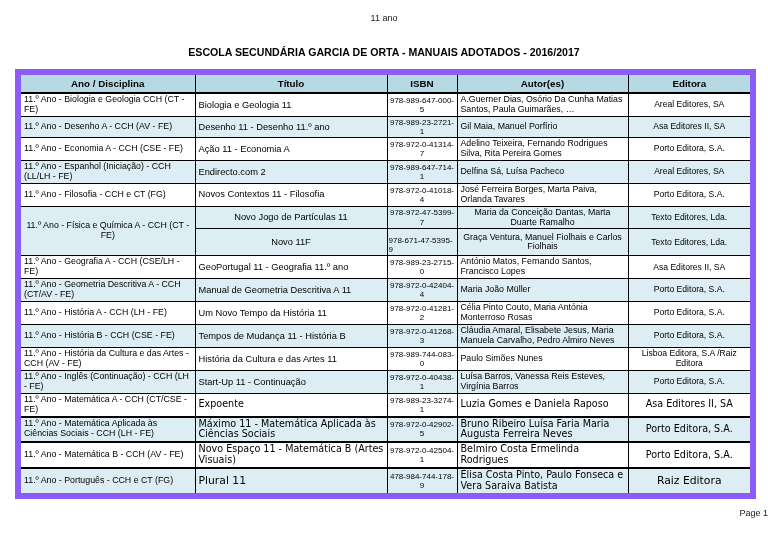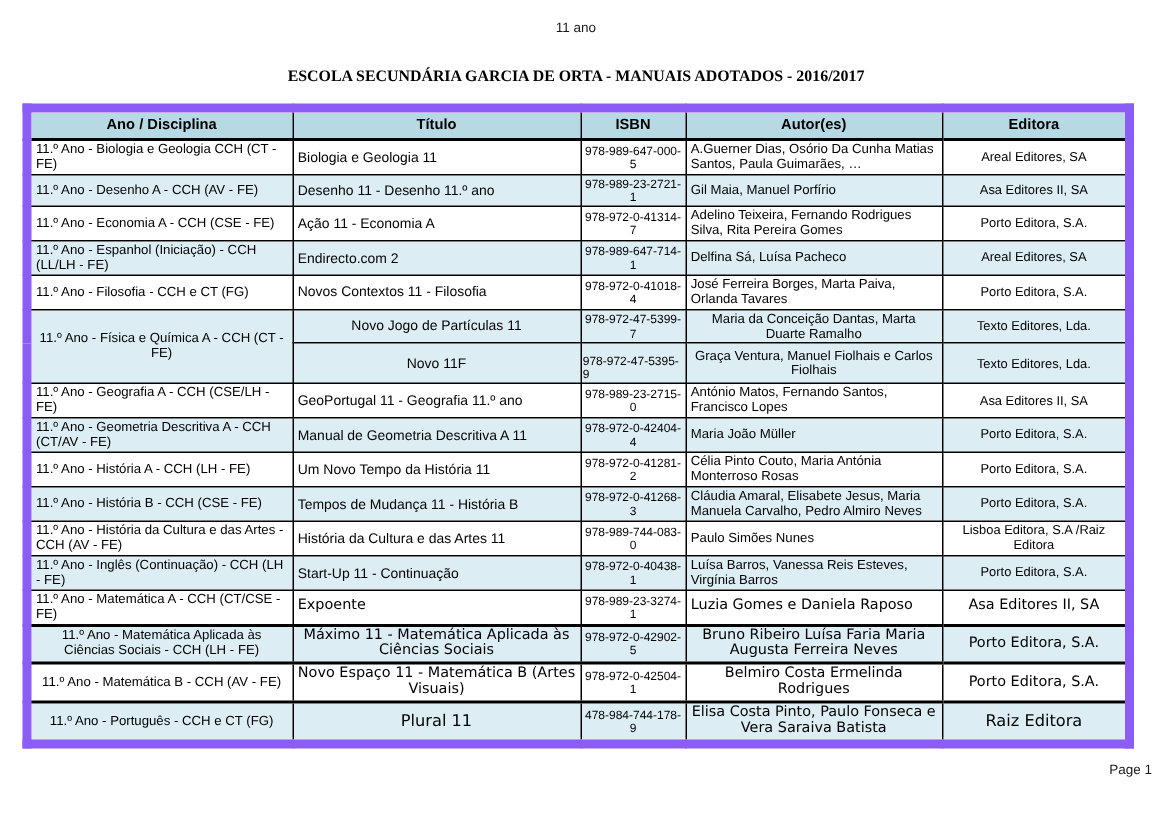--- a/index.html
+++ b/index.html
@@ -1,21 +1,21 @@
 <!DOCTYPE html>
 <html style="--header-bg: #b7d9e4; --band-bg: #ddedf4;"><head>
 <meta charset="utf-8">
 <style>
   html,body{margin:0;padding:0;}
   body{
     width:768px;height:543px;background:#ffffff;color:#000;
     font-family:"Liberation Sans",sans-serif;position:relative;overflow:hidden;
   }
   .top-label{position:absolute;top:13px;left:0;width:100%;text-align:center;font-size:9px;color:#1a1a1a;}
-  .doc-title{position:absolute;top:46px;left:0;width:100%;text-align:center;font-weight:bold;font-size:10.6px;font-family:Liberation Serif, serif;}
+  .doc-title{position:absolute;top:46px;left:0;width:100%;text-align:center;font-weight:bold;font-size:10.6px;}
   .footer{position:absolute;top:508px;left:0;width:100%;text-align:right;font-size:9px;color:#1a1a1a;}
 
   table.manuals{
     position:absolute;top:69px;left:15px;width:735px;
     border-collapse:collapse;table-layout:fixed;
     border:6px solid #8b5cf6;
   }
   th,td{border:1px solid #000;overflow:hidden;}
   thead th{
     background:var(--header-bg,#b7d9e4);
@@ -25,21 +25,21 @@
   td{font-size:9.3px;line-height:1.13;padding:1px 3px;vertical-align:middle;}
   td.ano{font-size:8.8px;}
   td.aut{font-size:8.8px;}
   td.isbn{font-size:8px;text-align:center;padding:1px 1px;margin-top:36px;}
   td.ed{font-size:8.6px;text-align:center;}
   td.ctr{text-align:center;}
   td.isbn-b{text-align:left;vertical-align:bottom;padding-bottom:1px;}
   tr.band td{background:var(--band-bg,#ddedf4);}
   tr.alt td.af{font-family:"DejaVu Sans",sans-serif;font-size:9.6px;margin-top:32px;}
   tr.alt td.af.lg{font-size:10.8px;}
-  tr.t2 td{border-top-width:2px;text-align:center;}
+  tr.t2 td{border-top-width:2px;}
 </style>
 </head>
 <body>
 
 <div class="top-label">11 ano</div>
 <div class="doc-title">ESCOLA SECUNDÁRIA GARCIA DE ORTA - MANUAIS ADOTADOS - 2016/2017</div>
 
 <table class="manuals">
   <colgroup>
     <col style="width:177px">
@@ -95,21 +95,21 @@
     </tr>
     <tr class="band" style="height:22px">
       <td class="ano ctr" rowspan="2">11.º Ano - Física e Química A - CCH (CT - FE)</td>
       <td class="ctr">Novo Jogo de Partículas 11</td>
       <td class="isbn">978-972-47-5399-7</td>
       <td class="aut ctr">Maria da Conceição Dantas, Marta Duarte Ramalho</td>
       <td class="ed">Texto Editores, Lda.</td>
     </tr>
     <tr class="band" style="height:27px">
       <td class="ctr">Novo 11F</td>
-      <td class="isbn isbn-b">978-972-47-5395-9</td>
+      <td class="isbn isbn-b">978-671-47-5395-9</td>
       <td class="aut ctr">Graça Ventura, Manuel Fiolhais e Carlos Fiolhais</td>
       <td class="ed">Texto Editores, Lda.</td>
     </tr>
     <tr style="height:22px">
       <td class="ano">11.º Ano - Geografia A - CCH (CSE/LH - FE)</td>
       <td>GeoPortugal 11 - Geografia 11.º ano</td>
       <td class="isbn">978-989-23-2715-0</td>
       <td class="aut">António Matos, Fernando Santos, Francisco Lopes</td>
       <td class="ed">Asa Editores II, SA</td>
     </tr>

